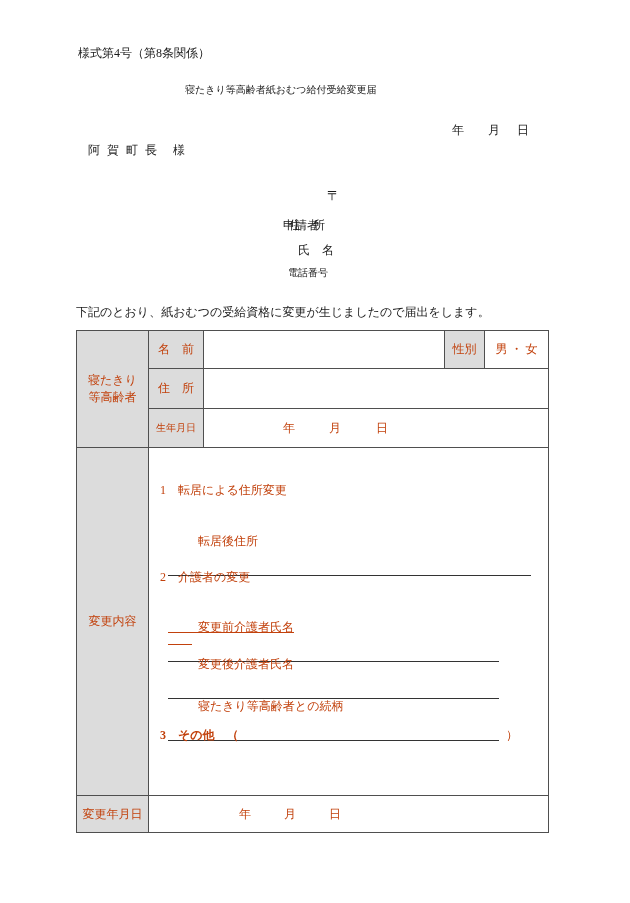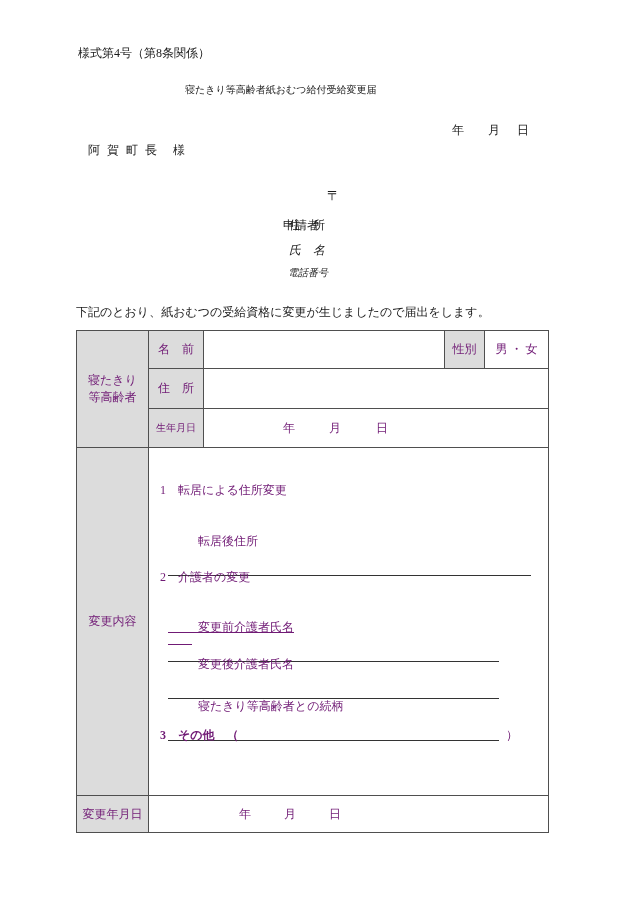--- a/index.html
+++ b/index.html
@@ -9,21 +9,21 @@
   }
   .abs{position:absolute;white-space:pre;line-height:1;}
   .fs12{font-size:12px;}
   .fs10{font-size:10px;}
   .fs13{font-size:13px;}
   .fs14{font-size:10px;}
   .form-table{
     position:absolute;left:76px;top:330px;border-collapse:collapse;table-layout:fixed;
   }
   .form-table td{
-    border:1px solid #4f4f4f;padding:0;font-size:12px;color:#701a75;vertical-align:middle;
+    border:1px solid #4f4f4f;padding:0;font-size:12px;color:#c2410c;vertical-align:middle;
   }
   .shade{background:#dcdcdc;}
   .c{text-align:center;}
   .rel{position:relative;}
   .ufield{
     position:absolute;border-bottom:1px solid #333333;padding-bottom:16px;
     font-size:12px;line-height:1;white-space:pre;
   }
   .addr-sp{letter-spacing:7px;}
 </style>
@@ -38,22 +38,22 @@
   <div class="abs fs12" style="left:452px;top:124px;">年</div>
   <div class="abs fs12" style="left:488px;top:124px;">月</div>
   <div class="abs fs12" style="left:517px;top:124px;">日</div>
 
   <div class="abs fs12 addr-sp" style="left:88px;top:144px;">阿賀町長</div>
   <div class="abs fs12" style="left:173px;top:144px;">様</div>
 
   <div class="abs fs13" style="left:327px;top:189px;">〒</div>
   <div class="abs fs12" style="left:243px;top:219px;padding-left:40px;">申請者</div>
   <div class="abs fs12" style="left:289px;top:219px;">住　所</div>
-  <div class="abs fs12" style="left:289px;top:244px;font-style:italic;">氏　名</div>
-  <div class="abs fs10" style="left:288px;top:268px;font-style:italic;">電話番号</div>
+  <div class="abs fs12" style="left:298px;top:244px;">氏　名</div>
+  <div class="abs fs10" style="left:288px;top:268px;">電話番号</div>
 
   <div class="abs fs12" style="left:76px;top:306px;">下記のとおり、紙おむつの受給資格に変更が生じましたので届出をします。</div>
 
   <table class="form-table">
     <colgroup>
       <col style="width:72px">
         <col style="width:55px">
         <col style="width:241px">
         <col style="width:40px">
         <col style="width:64px">

